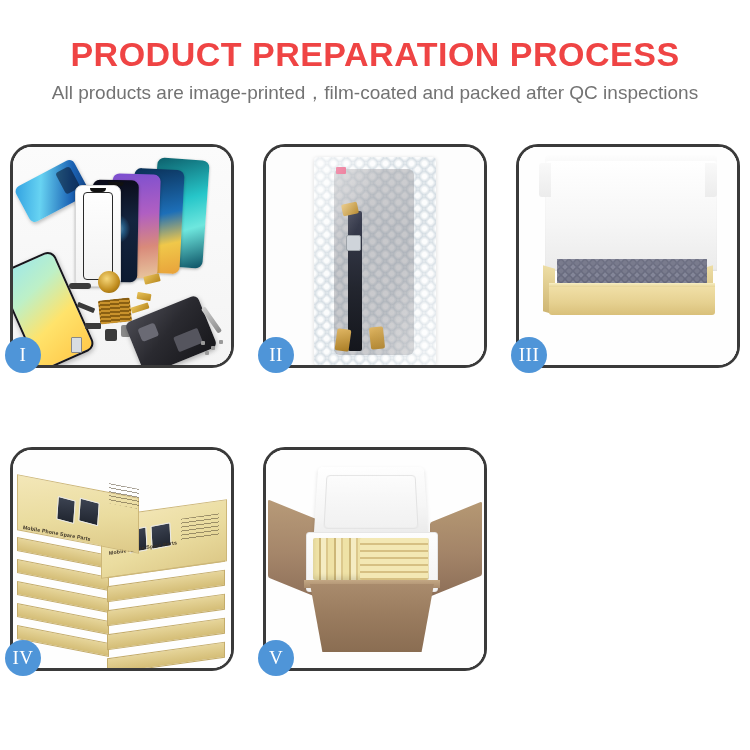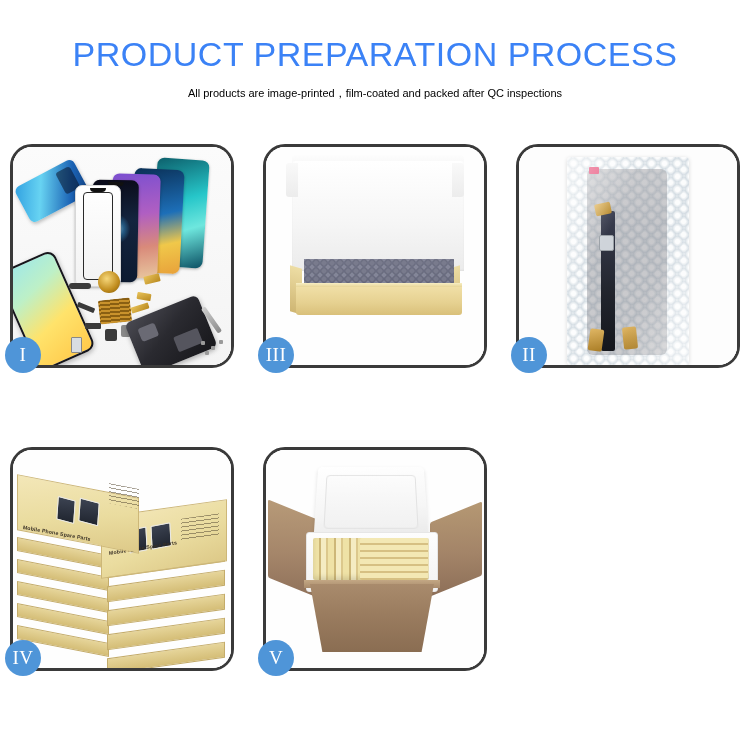--- a/index.html
+++ b/index.html
@@ -18,32 +18,32 @@
 
   
   .header {
     width: 750px;
     padding-top: 34px;
     text-align: center;
   }
   .page-title {
     font-size: 34px;
     line-height: 40px;
-    font-weight: 400;
+    font-weight: 700;
     letter-spacing: 0.5px;
-    color: #3b82f6;
+    color: #ef4444;
     font-family: "Liberation Sans", sans-serif;
     white-space: nowrap;
   }
   .page-subtitle {
     margin-top: 9px;
-    font-size: 11px;
+    font-size: 19px;
     line-height: 20px;
     font-weight: 400;
-    color: #000000;
+    color: #737373;
     white-space: nowrap;
   }
 
   
   .panel-grid {
     position: absolute;
     left: 10px;
     top: 144px;
     width: 730px;
     display: grid;
@@ -403,53 +403,53 @@
       <div class="part part-gold" style="left:118px;top:158px;width:18px;height:6px;transform:rotate(-18deg);"></div>
       <div class="ph-back"></div>
       <div class="tool"></div>
       <div class="screws"></div>
     </div>
     <div class="badge">I</div>
   </div>
 
   <div class="panel">
     <div class="panel-photo">
-      <div class="p3-bg"></div>
-      <div class="lid-top-flap"></div>
-      <div class="lid-back"></div>
-      <div class="lid-ear-l"></div>
-      <div class="lid-ear-r"></div>
-      <div class="tray-left"></div>
-      <div class="tray-right"></div>
-      <div class="tray-bubble"></div>
-      <div class="tray-rim"></div>
-      <div class="tray-front"></div>
-    </div>
-    <div class="badge">III</div>
-  </div>
-
-  <div class="panel">
-    <div class="panel-photo">
       <div class="p2-bg"></div>
       <div class="bubble-pack">
         <div class="lcd-inside"></div>
         <div class="flex-strip"></div>
         <div class="flex-gold-a"></div>
         <div class="flex-chip"></div>
         <div class="flex-gold-b"></div>
         <div class="flex-gold-c"></div>
         <div class="pink-label"></div>
         <div class="bubble-sheen"></div>
       </div>
     </div>
     <div class="badge">II</div>
   </div>
 
   <div class="panel">
     <div class="panel-photo">
+      <div class="p3-bg"></div>
+      <div class="lid-top-flap"></div>
+      <div class="lid-back"></div>
+      <div class="lid-ear-l"></div>
+      <div class="lid-ear-r"></div>
+      <div class="tray-left"></div>
+      <div class="tray-right"></div>
+      <div class="tray-bubble"></div>
+      <div class="tray-rim"></div>
+      <div class="tray-front"></div>
+    </div>
+    <div class="badge">III</div>
+  </div>
+
+  <div class="panel">
+    <div class="panel-photo">
       <div class="p4-bg"></div>
       <div class="boxstack">
 
         <div class="kbox-side" style="left:4px;top:96px;width:92px;height:14px;transform:skewY(11deg);"></div>
         <div class="kbox-side" style="left:4px;top:118px;width:92px;height:14px;transform:skewY(11deg);"></div>
         <div class="kbox-side" style="left:4px;top:140px;width:92px;height:14px;transform:skewY(11deg);"></div>
         <div class="kbox-side" style="left:4px;top:162px;width:92px;height:14px;transform:skewY(11deg);"></div>
         <div class="kbox-side" style="left:4px;top:184px;width:92px;height:14px;transform:skewY(11deg);"></div>
 
         <div class="kbox-side" style="left:94px;top:104px;width:118px;height:16px;transform:skewY(-8deg);"></div>

